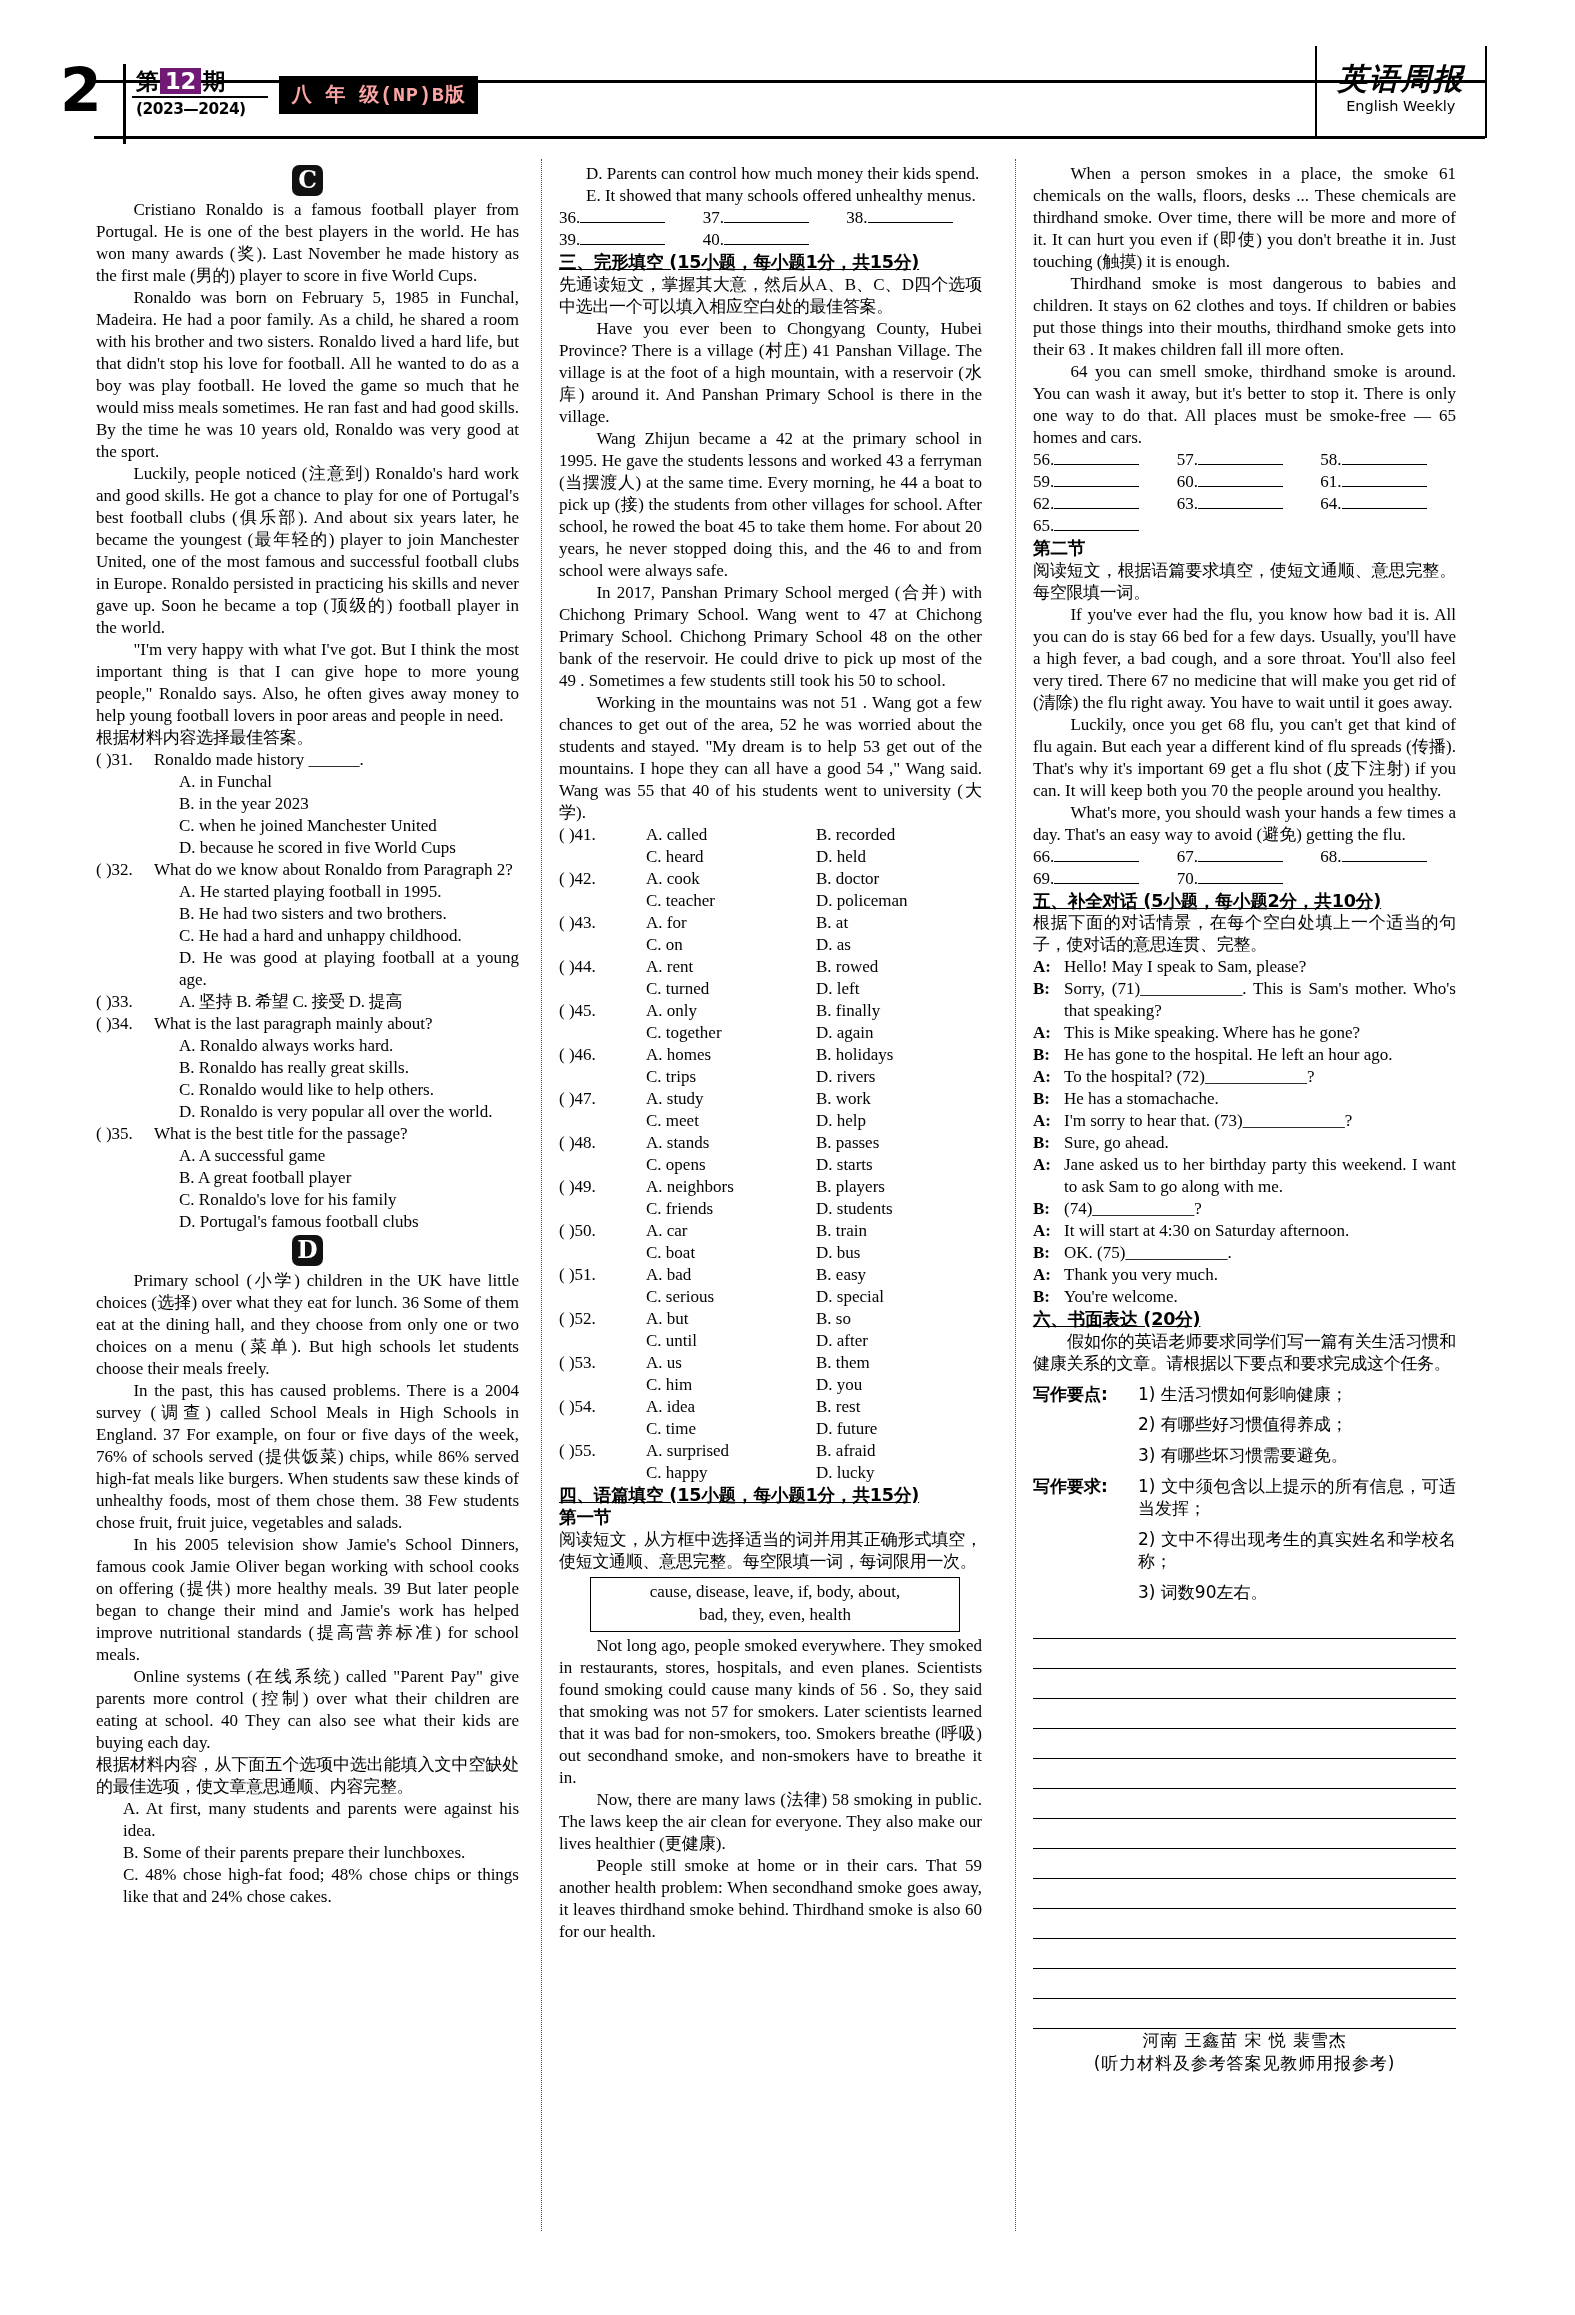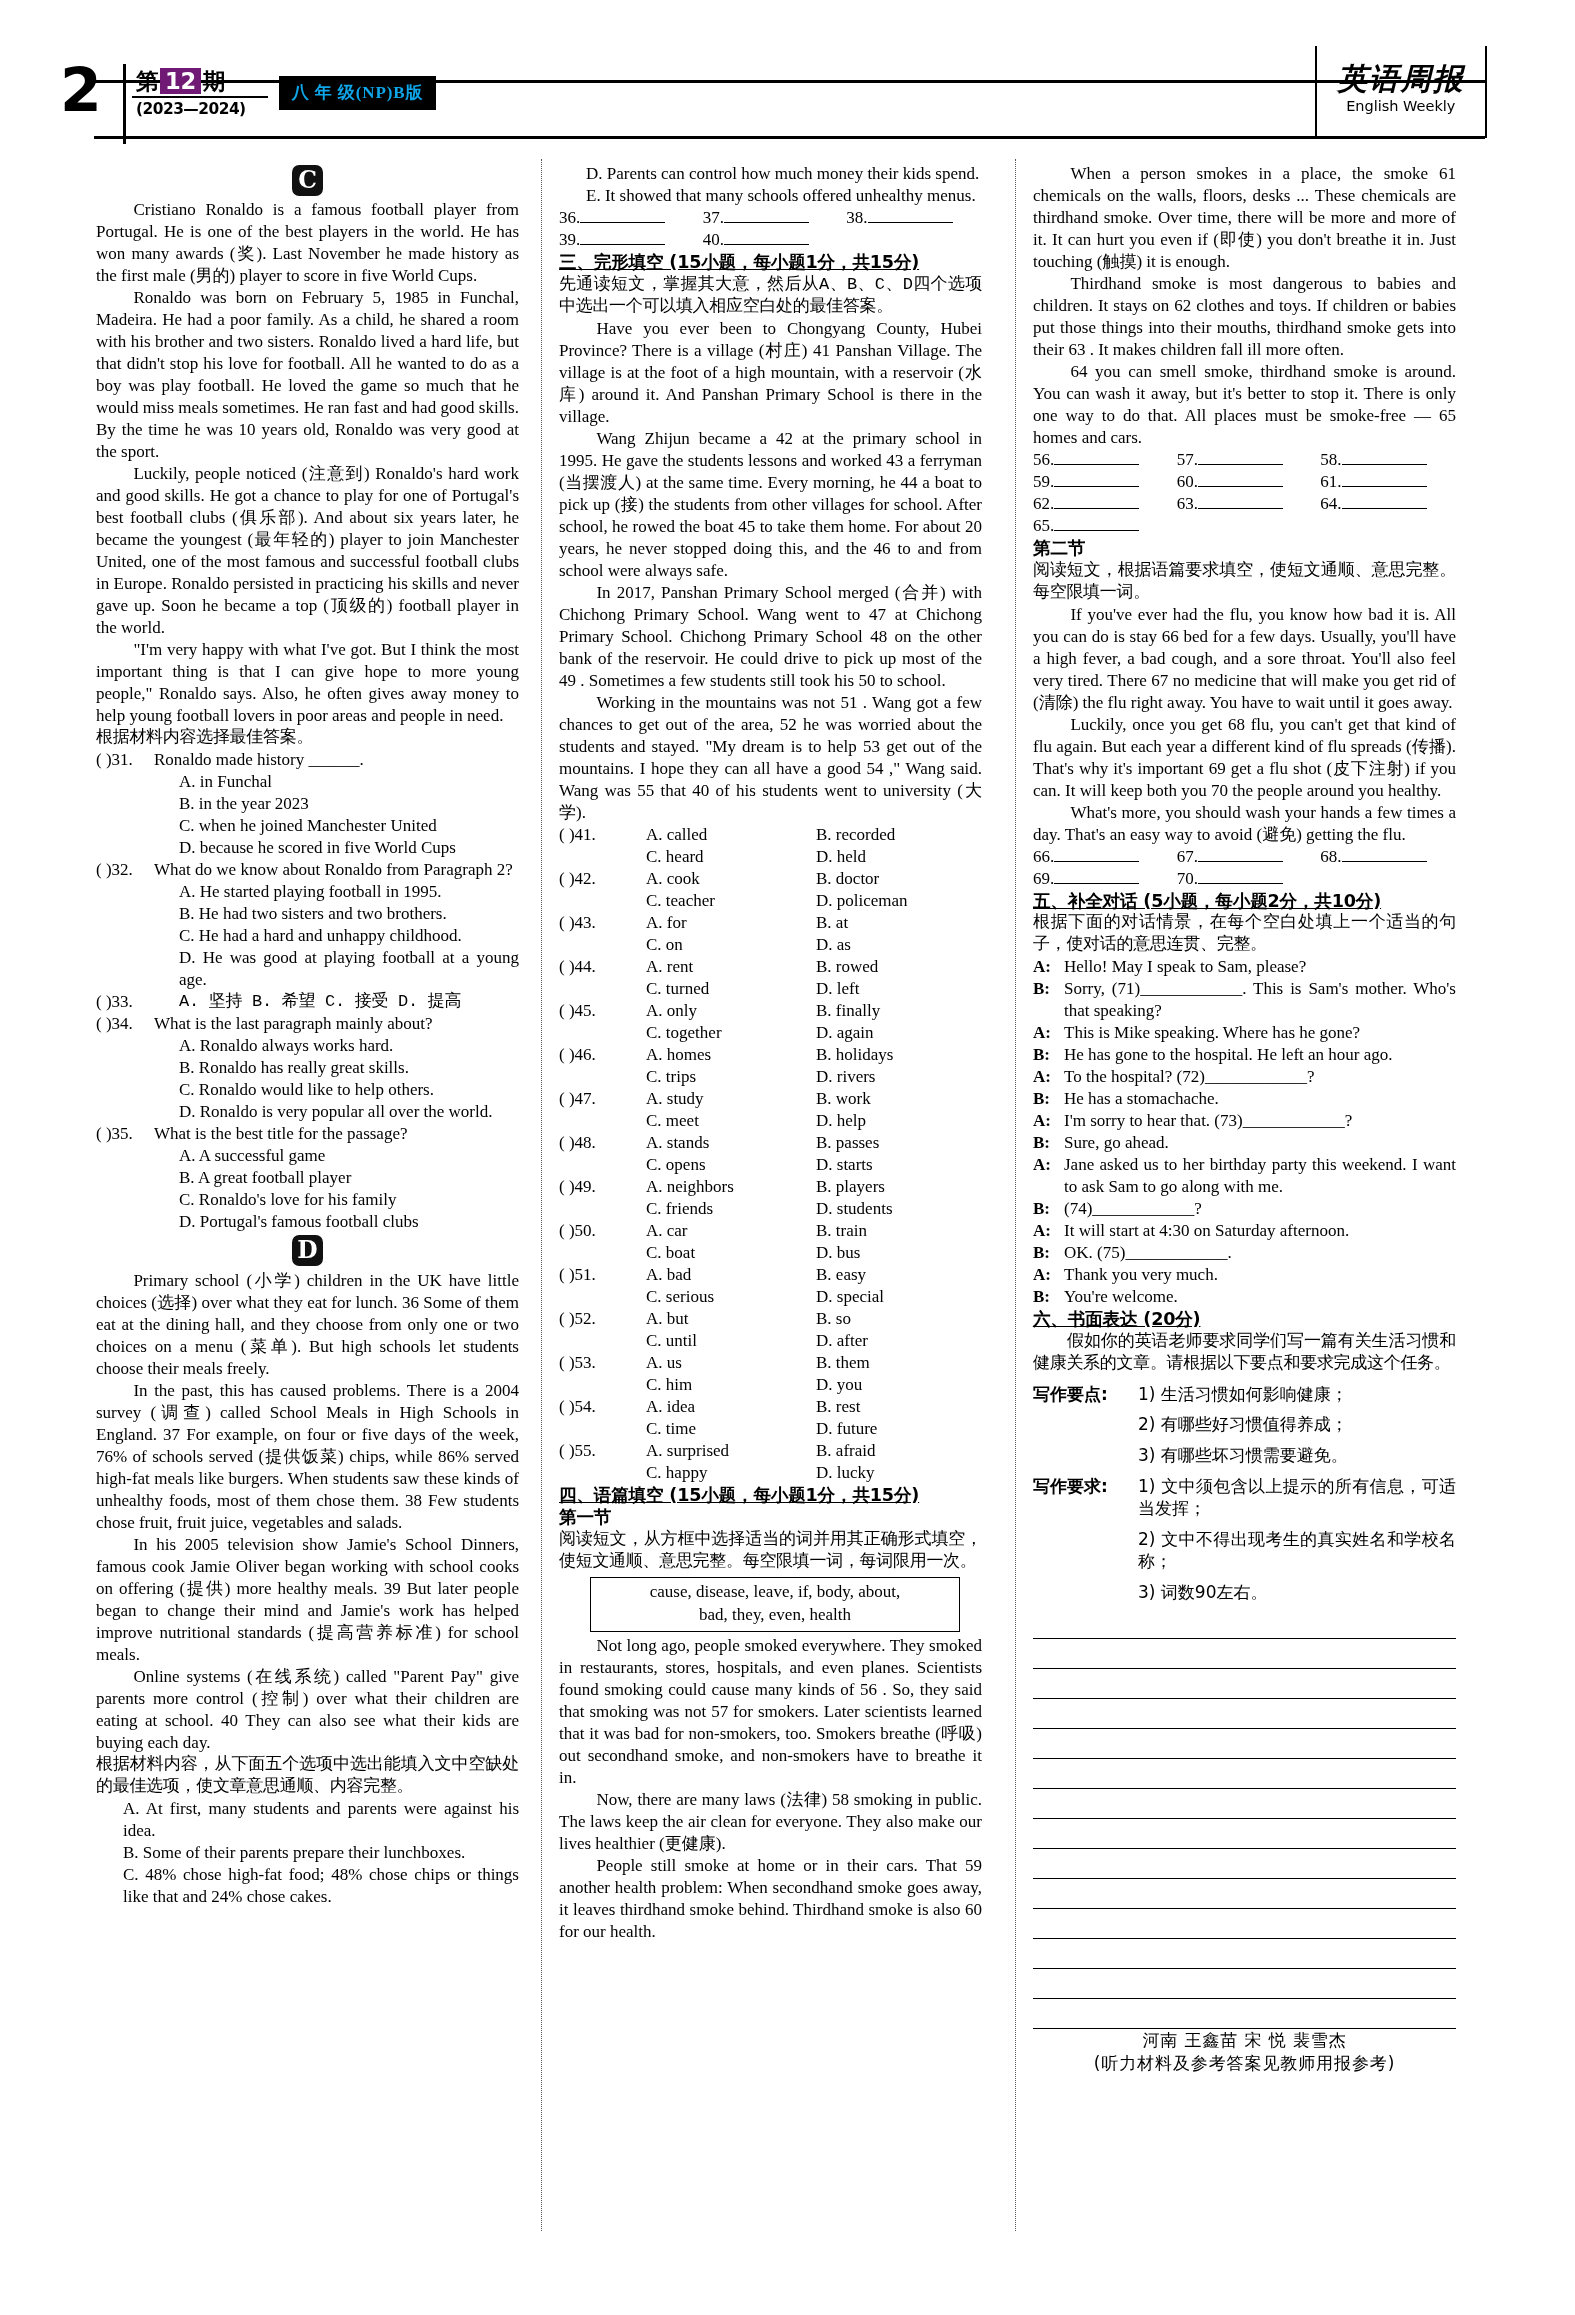--- a/index.html
+++ b/index.html
@@ -79,24 +79,24 @@
     letter-spacing: -0.5px;
   }
   .mh-hsep {
     position: absolute; left: 38px; top: 16.3px; width: 136px; height: 1.8px; background: #000;
   }
   .mh-grade {
     position: absolute;
     left: 185px;
     top: -3.6px;
     background: #000;
-    color: #0ea5e9;
-    font-family: Liberation Serif, serif;
-    font-weight: bold;
-    font-size: 17px;
+    color: #fca5a5;
+    font-family: Liberation Mono, monospace;
+    font-weight: bold;
+    font-size: 20px;
     padding: 4.5px 12.7px 6.3px 12.7px;
     letter-spacing: 0.9px;
     white-space: nowrap;
   }
   .mh-logo {
     position: absolute;
     right: -1.8px;
     top: -34px;
     width: 168px;
     text-align: center;
@@ -170,21 +170,21 @@
 
   .cnhead {
     font-family: "DejaVu Sans", sans-serif;
     font-weight: bold;
     font-size: 17.6px;
     line-height: 22.6px;
     text-indent: 0;
     letter-spacing: -0.2px;
   }
   .cntext {
-    font-family: Liberation Mono, monospace;
+    font-family: Liberation Serif, serif;
     font-size: 17px;
     line-height: 22px;
     text-indent: 0;
     letter-spacing: -0.3px;
   }
   .cntext.ind { text-indent: 2em; }
 
   
   .q { text-indent: 0; padding-left: 58px; position: relative; }
   .q .qnum {

